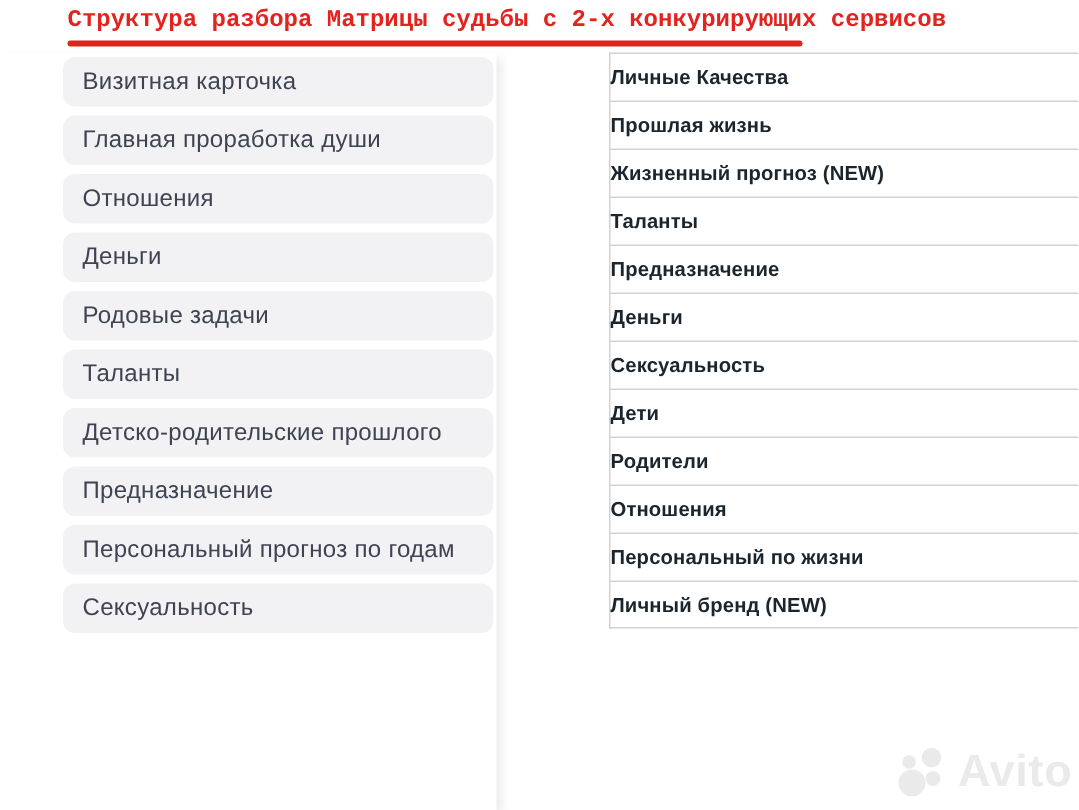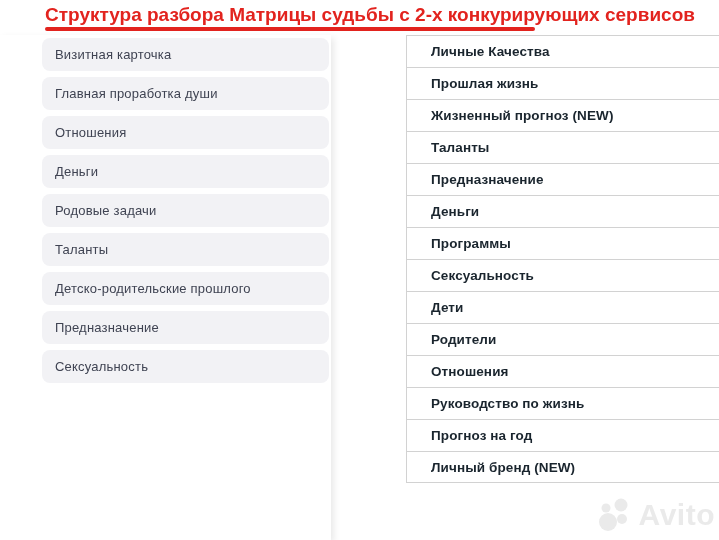--- a/index.html
+++ b/index.html
@@ -8,23 +8,24 @@
     background:#ffffff;
     font-family:"Liberation Sans", sans-serif;
     position:relative;
     overflow:hidden;
   }
   .page{position:absolute;inset:0;}
 
   
   .title{
     position:absolute;left:45px;top:4px;
-    font-size:19px;font-weight:bold;
+    font-size:16px;font-weight:bold;
     color:var(--accent_red);
     white-space:nowrap;
+    font-family:Liberation Mono, monospace;
   }
   .title-underline{
     position:absolute;left:45px;top:27px;
     width:490px;height:3.5px;border-radius:2px;
     background:var(--accent_red);
   }
 
   
   .left-panel{
     position:absolute;left:0;top:35px;
@@ -34,37 +35,37 @@
     padding-top:3px;box-sizing:border-box;
     display:flex;flex-direction:column;gap:6px;
   }
   .left-item{
     margin-left:42px;
     width:287px;height:33px;flex:0 0 33px;
     background:var(--left_item_bg);
     border-radius:8px;
     display:flex;align-items:center;
     padding-left:13px;box-sizing:border-box;
-    font-size:13px;color:var(--left_item_text);
+    font-size:16px;color:var(--left_item_text);
     letter-spacing:0.2px;
   }
 
   
   .right-panel{
     position:absolute;left:406px;top:35px;
     width:313px;
     display:flex;flex-direction:column;
   }
   .right-item{
     height:32px;flex:0 0 32px;box-sizing:border-box;
     background:#ffffff;
     border-top:1px solid var(--right_border);
     border-left:1px solid var(--right_border);
     display:flex;align-items:center;
-    padding-left:24px;
+    padding-left:0;
     font-size:13.5px;font-weight:bold;
     color:var(--right_item_text);
     letter-spacing:0.1px;
   }
   .right-item:last-child{border-bottom:1px solid var(--right_border);}
 
   
   .watermark{
     position:absolute;right:4px;bottom:5px;
     display:flex;align-items:center;gap:2px;
@@ -115,20 +116,23 @@
       </div>
 
       <div class="left-item">
         <span>Детско-родительские прошлого</span>
       </div>
 
       <div class="left-item">
         <span>Предназначение</span>
       </div>
 
+      <div class="left-item">
+        <span>Персональный прогноз по годам</span>
+      </div>
 
       <div class="left-item">
         <span>Сексуальность</span>
       </div>
     </div>
 
   <div class="right-panel">
 
       <div class="right-item">
         <span>Личные Качества</span>
@@ -147,47 +151,41 @@
       </div>
 
       <div class="right-item">
         <span>Предназначение</span>
       </div>
 
       <div class="right-item">
         <span>Деньги</span>
       </div>
 
-      <div class="right-item">
-        <span>Программы</span>
-      </div>
 
       <div class="right-item">
         <span>Сексуальность</span>
       </div>
 
       <div class="right-item">
         <span>Дети</span>
       </div>
 
       <div class="right-item">
         <span>Родители</span>
       </div>
 
       <div class="right-item">
         <span>Отношения</span>
       </div>
 
       <div class="right-item">
-        <span>Руководство по жизнь</span>
-      </div>
-
-      <div class="right-item">
-        <span>Прогноз на год</span>
-      </div>
+        <span>Персональный по жизни</span>
+      </div>
+
 
       <div class="right-item">
         <span>Личный бренд (NEW)</span>
       </div>
     </div>
 
   <div class="watermark">
     <span>
       <svg width="40" height="40" viewBox="0 0 40 40" fill="currentColor" style="color:var(--watermark)">
         <circle cx="9" cy="13" r="4.5"></circle>

